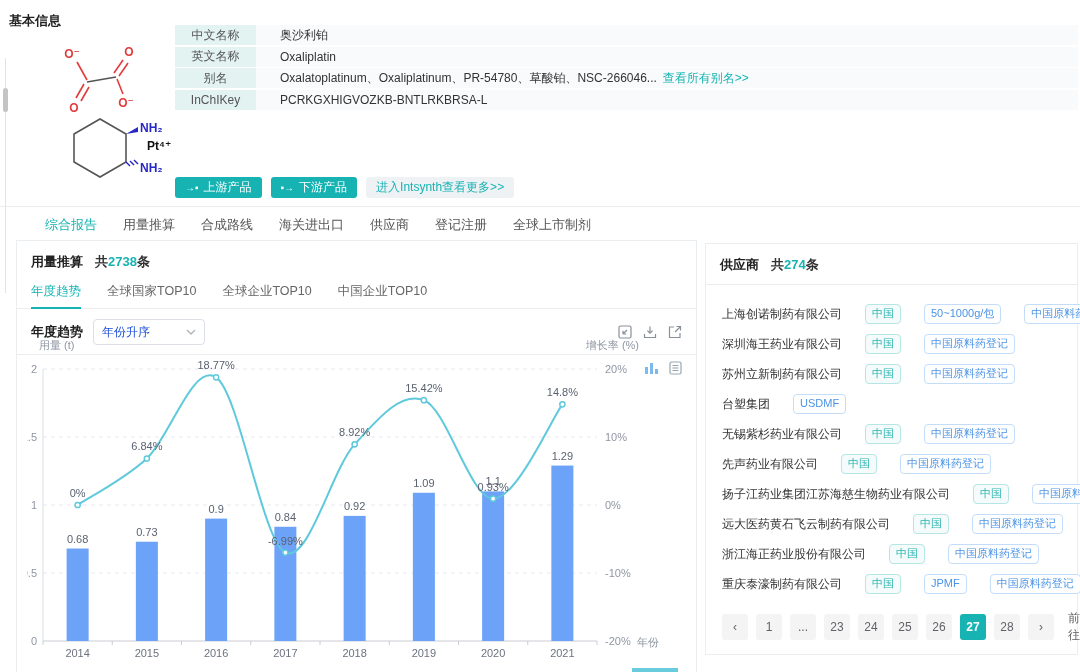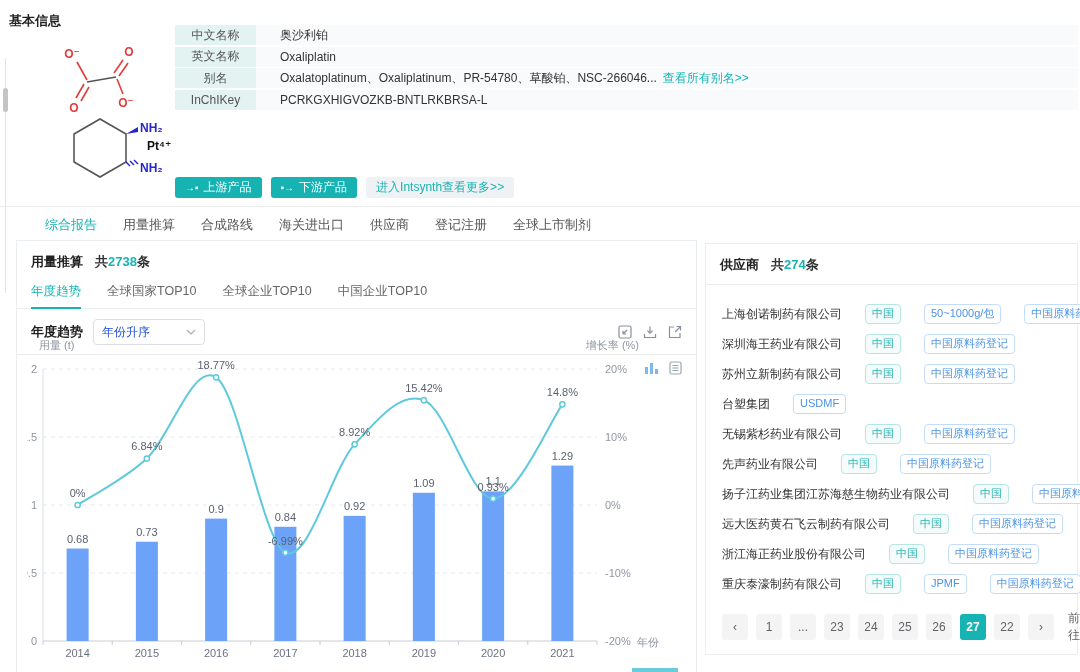--- a/index.html
+++ b/index.html
@@ -362,19 +362,19 @@
       </div>
     <div class="pagination" id="pagination">
         <div class="page-btn">‹</div>
         <div class="page-btn">1</div>
         <div class="page-btn">...</div>
         <div class="page-btn">23</div>
         <div class="page-btn">24</div>
         <div class="page-btn">25</div>
         <div class="page-btn">26</div>
         <div class="page-btn active">27</div>
-        <div class="page-btn">22</div>
+        <div class="page-btn">28</div>
         <div class="page-btn">›</div>
         <span class="goto-label">前往</span>
       </div>
   </div>
 
 </div>
 
 </body></html>

